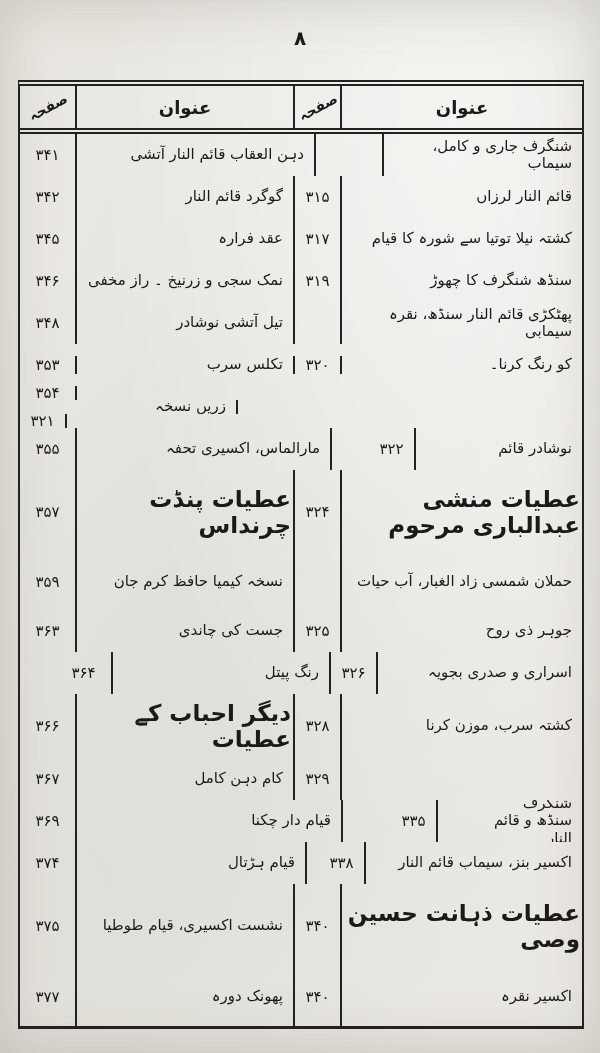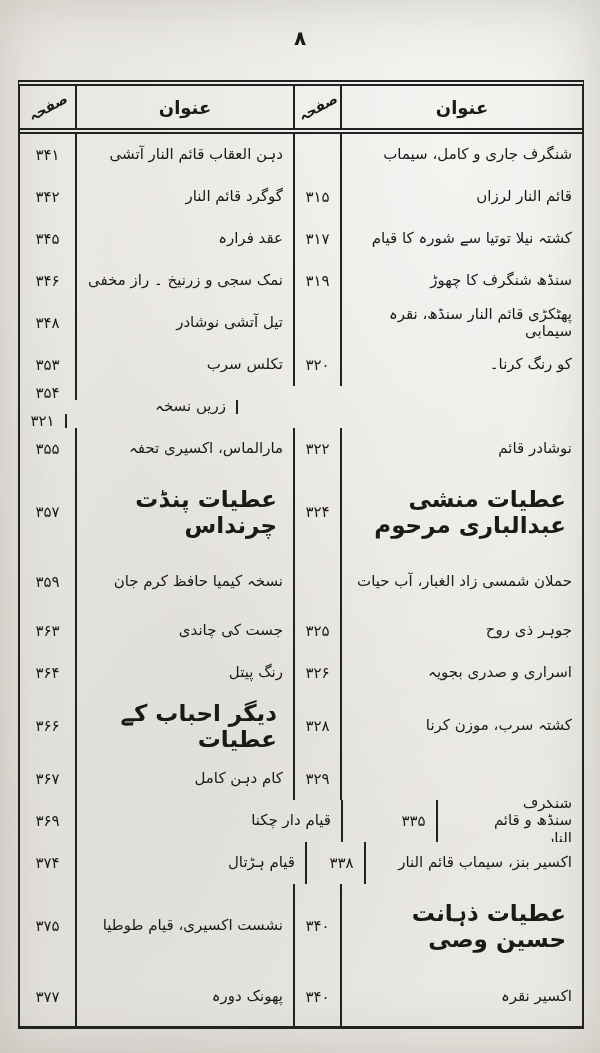--- a/index.html
+++ b/index.html
@@ -32,40 +32,40 @@
   .col-lt{width:218px;border-right:2px solid #222;}
   .col-rp{width:47px;border-right:2px solid #222;justify-content:center;}
   .col-rt{flex:1;}
   .title-cell{direction:rtl;justify-content:flex-start;padding-right:10px;padding-left:4px;
     font-size:15px;line-height:1.15;}
   .num-cell{font-size:15px;letter-spacing:1px;}
   .hdr{font-weight:bold;}
   .hdr-title{justify-content:center;font-size:18px;}
   .hdr-page span{display:inline-block;transform:rotate(-28deg);font-size:14px;}
   .title-cell.heading{font-weight:bold;font-size:23px;justify-content:center;
-    padding-right:16px;letter-spacing:0;}
+    padding-right:2px;letter-spacing:0;}
 </style>
 </head>
 <body>
 
 <div class="page-number">۸</div>
 
 <div class="toc-table">
   <div class="row header-row">
     <div class="cell col-lp hdr hdr-page">
         <span>صفحہ</span>
       </div>
     <div class="cell col-lt hdr hdr-title">عنوان</div>
     <div class="cell col-rp hdr hdr-page">
         <span>صفحہ</span>
       </div>
     <div class="cell col-rt hdr hdr-title">عنوان</div>
   </div>
   <div>
-  <div class="row" style="height: 42px;">
+  <div class="row" style="height: 42px; gap: 21px;">
     <div class="cell col-lp num-cell">۳۴۱</div>
     <div class="cell col-lt title-cell lt">دہن العقاب قائم النار آتشی</div>
     <div class="cell col-rp num-cell"></div>
     <div class="cell col-rt title-cell rt">شنگرف جاری و کامل، سیماب</div>
   </div>
 
   <div class="row" style="height: 42px;">
     <div class="cell col-lp num-cell">۳۴۲</div>
     <div class="cell col-lt title-cell lt">گوگرد قائم النار</div>
     <div class="cell col-rp num-cell">۳۱۵</div>
@@ -86,35 +86,35 @@
     <div class="cell col-rt title-cell rt">سنڈھ شنگرف کا چھوڑ</div>
   </div>
 
   <div class="row" style="height: 42px;">
     <div class="cell col-lp num-cell">۳۴۸</div>
     <div class="cell col-lt title-cell lt">تیل آتشی نوشادر</div>
     <div class="cell col-rp num-cell"></div>
     <div class="cell col-rt title-cell rt">پھٹکڑی قائم النار سنڈھ، نقرہ سیمابی</div>
   </div>
 
-  <div class="row" style="height: 42px;">
+  <div class="row" style="height: 42px; align-items: center;">
     <div class="cell col-lp num-cell">۳۵۳</div>
     <div class="cell col-lt title-cell lt">تکلس سرب</div>
     <div class="cell col-rp num-cell">۳۲۰</div>
     <div class="cell col-rt title-cell rt">کو رنگ کرنا۔</div>
   </div>
 
   <div class="row" style="height: 42px; flex-direction: column;">
     <div class="cell col-lp num-cell">۳۵۴</div>
     <div class="cell col-lt title-cell lt">زریں نسخہ</div>
     <div class="cell col-rp num-cell">۳۲۱</div>
     <div class="cell col-rt title-cell rt">روغن گندھک، قلعی کو عامل بنانا</div>
   </div>
 
-  <div class="row" style="height: 42px;">
+  <div class="row" style="height: 42px; gap: 37px;">
     <div class="cell col-lp num-cell">۳۵۵</div>
     <div class="cell col-lt title-cell lt">مارالماس، اکسیری تحفہ</div>
     <div class="cell col-rp num-cell">۳۲۲</div>
     <div class="cell col-rt title-cell rt">نوشادر قائم</div>
   </div>
 
   <div class="row" style="height: 84px;">
     <div class="cell col-lp num-cell">۳۵۷</div>
     <div class="cell col-lt title-cell lt heading">عطیات پنڈت چرنداس</div>
     <div class="cell col-rp num-cell">۳۲۴</div>
@@ -128,21 +128,21 @@
     <div class="cell col-rt title-cell rt">حملان شمسی زاد الغبار، آب حیات</div>
   </div>
 
   <div class="row" style="height: 42px;">
     <div class="cell col-lp num-cell">۳۶۳</div>
     <div class="cell col-lt title-cell lt">جست کی چاندی</div>
     <div class="cell col-rp num-cell">۳۲۵</div>
     <div class="cell col-rt title-cell rt">جوہر ذی روح</div>
   </div>
 
-  <div class="row" style="height: 42px;">
+  <div class="row" style="height: 42px; margin-left: 36px;">
     <div class="cell col-lp num-cell">۳۶۴</div>
     <div class="cell col-lt title-cell lt">رنگ پیتل</div>
     <div class="cell col-rp num-cell">۳۲۶</div>
     <div class="cell col-rt title-cell rt">اسراری و صدری بجویہ</div>
   </div>
 
   <div class="row" style="height: 64px;">
     <div class="cell col-lp num-cell">۳۶۶</div>
     <div class="cell col-lt title-cell lt heading">دیگر احباب کے عطیات</div>
     <div class="cell col-rp num-cell">۳۲۸</div>

